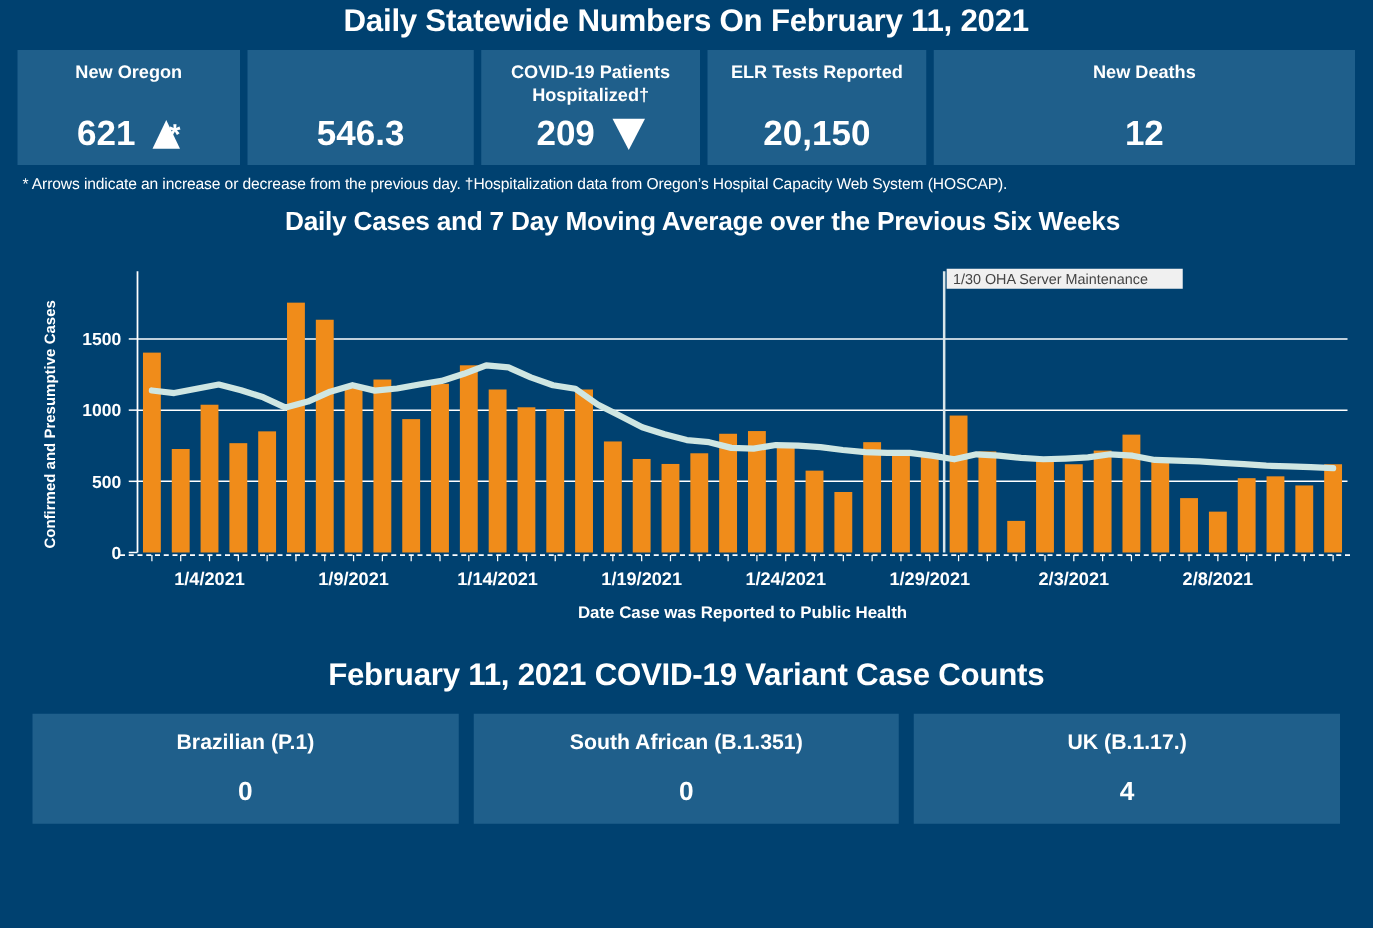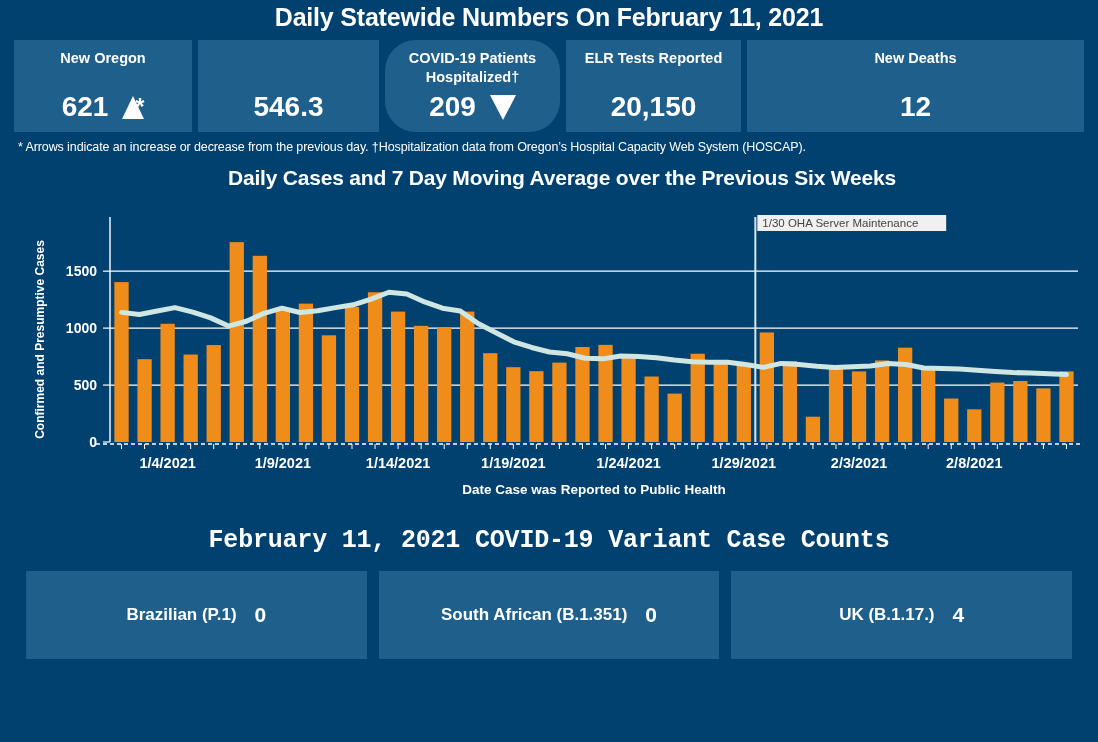--- a/index.html
+++ b/index.html
@@ -34,21 +34,21 @@
     background: #1f5f8b;
     flex: 1;
     height: 92px;
     position: relative;
     display: flex;
     flex-direction: column;
     align-items: center;
   }
   .kpi-card.w-new-cases     { flex: 0 0 178px; }
   .kpi-card.w-avg           { flex: 0 0 181px; }
-  .kpi-card.w-hosp          { flex: 0 0 175px; border-radius: 31px; }
+  .kpi-card.w-hosp          { flex: 0 0 175px; }
   .kpi-card.w-elr           { flex: 0 0 175px; }
   .kpi-card.w-pos           { flex: 0 0 175px; }
   .kpi-card.w-deaths        { flex: 1 1 auto; }
 
   .kpi-label {
     font-size: 14.5px;
     font-weight: bold;
     line-height: 1.28;
     text-align: center;
     padding: 9px 6px 0 6px;
@@ -142,33 +142,32 @@
     fill: #444444;
   }
 
   
   .variant-title {
     text-align: center;
     font-size: 25px;
     font-weight: bold;
     padding-top: 6px;
     letter-spacing: -0.2px;
-    font-family: Liberation Mono, monospace;
   }
   .variant-row {
     display: flex;
     gap: 12px;
     padding: 16px 26px 0 26px;
   }
   .variant-card {
     background: #1f5f8b;
     flex: 1;
     height: 88px;
     display: flex;
-    flex-direction: row;
+    flex-direction: column;
     align-items: center;
     justify-content: center;
     gap: 18px;
   }
   .variant-label {
     font-size: 17px;
     font-weight: bold;
   }
   .variant-value {
     font-size: 21px;

